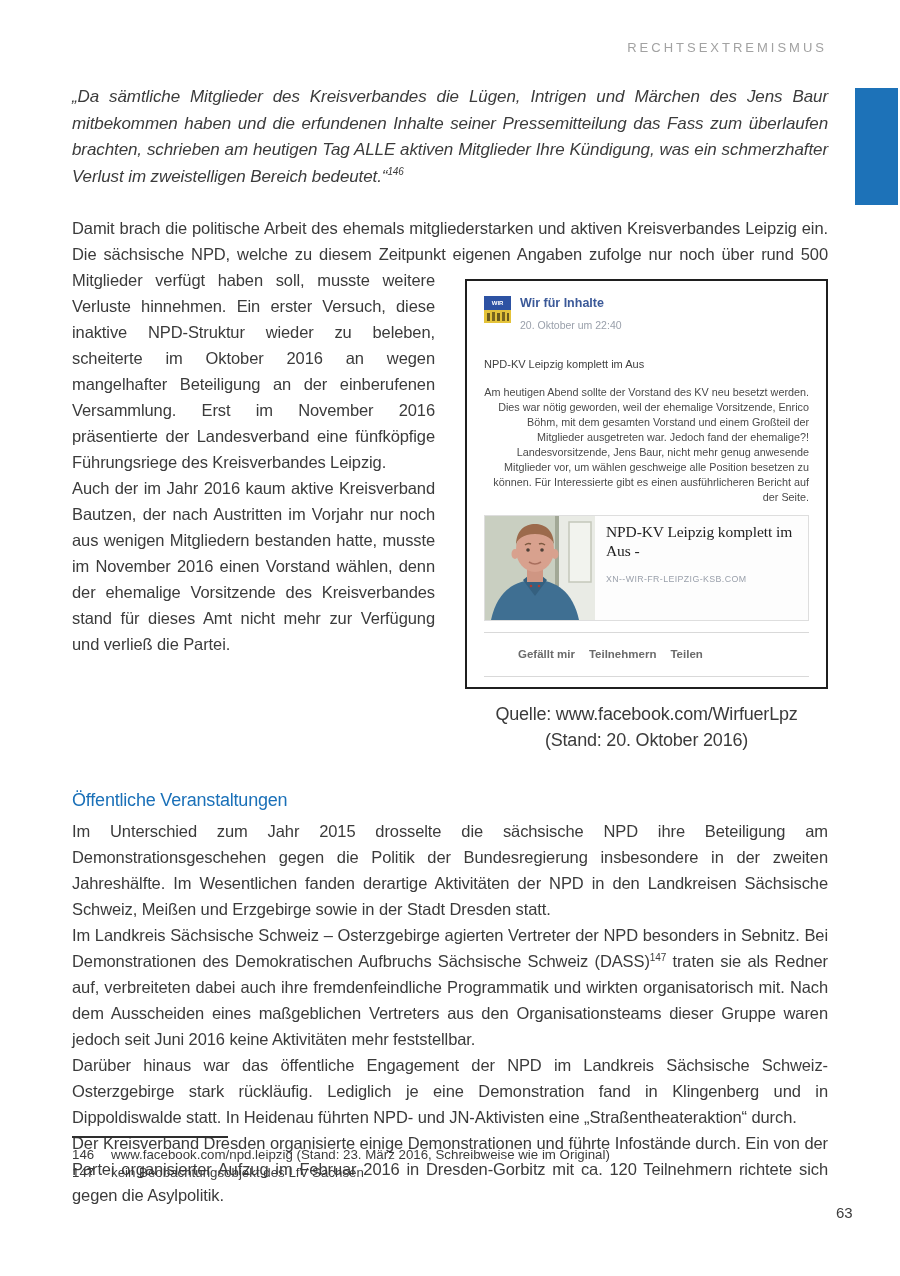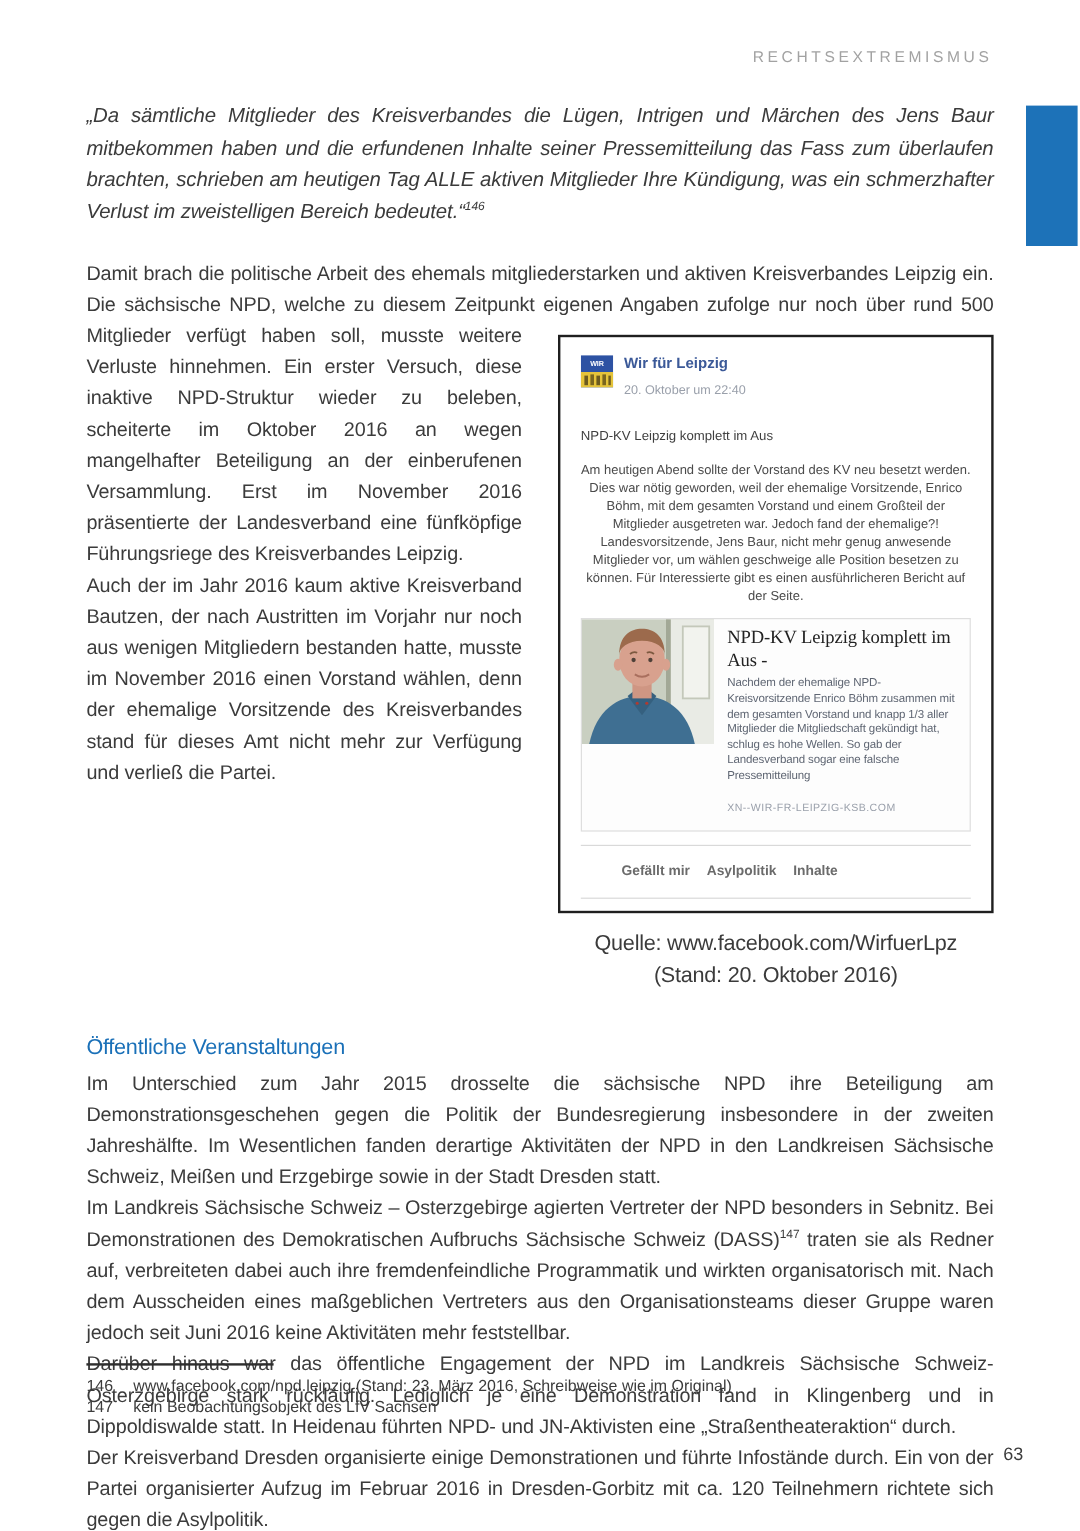--- a/index.html
+++ b/index.html
@@ -29,21 +29,21 @@
     box-sizing:border-box;border:2px solid #1f1f1f;background:#fff;
     padding:15px 17px 10px 17px;
   }
   .fb-head{display:flex;gap:9px;}
   .fb-avatar{width:27px;height:27px;flex:none;}
   .fb-name{color:#3b5998;font-weight:bold;font-size:12.5px;line-height:14px;letter-spacing:0;}
   .fb-time{color:#9aa0ab;font-size:10.5px;margin-top:2px;letter-spacing:0;}
   .fb-title{font-size:11px;color:#3f3f3f;margin-top:13px;letter-spacing:0;}
   .fb-body{
     font-size:10.8px;color:#4a4a4a;line-height:15px;margin-top:8px;
-    text-align:center;letter-spacing:0;
+    text-align:right;letter-spacing:0;
   }
   .fb-preview{display:flex;margin-top:10px;border:1px solid #dedede;background:#fdfdfd;}
   .fb-photo{width:110px;height:104px;flex:none;display:block;}
   .fb-link-pane{flex:1;padding:6px 10px 6px 11px;}
   .fb-link-title{font-family:"Liberation Serif",serif;font-size:15.5px;color:#222;line-height:19px;}
   .fb-link-desc{font-size:9.6px;color:#5f6673;line-height:12.8px;margin-top:4px;text-align:left;}
   .fb-link-domain{font-size:8.8px;color:#9aa0ab;margin-top:6px;letter-spacing:0.4px;}
   .fb-actions{
     margin-top:11px;border-top:1px solid #d9d9d9;border-bottom:1px solid #d9d9d9;
     padding:8px 0 9px 34px;display:flex;gap:14px;
@@ -83,21 +83,21 @@
               <rect x="0" y="0" width="27" height="27" fill="#2d52a3"></rect>
               <rect x="0" y="14" width="27" height="13" fill="#e4c33a"></rect>
               <text x="13.5" y="9" font-size="6" fill="#ffffff" text-anchor="middle" font-family="Liberation Sans, sans-serif" font-weight="bold">WIR</text>
               <rect x="3" y="17" width="3" height="8" fill="#6b5a1e"></rect>
               <rect x="8" y="16" width="3" height="9" fill="#7a661f"></rect>
               <rect x="13" y="17" width="3" height="8" fill="#6b5a1e"></rect>
               <rect x="18" y="16" width="3" height="9" fill="#7a661f"></rect>
               <rect x="23" y="17" width="2" height="8" fill="#6b5a1e"></rect>
             </svg>
             <div>
-              <div class="fb-name">Wir für Leipzig</div>
+              <div class="fb-name">Wir für Inhalte</div>
               <div class="fb-time">20. Oktober um 22:40</div>
             </div>
           </div>
           <div class="fb-title">NPD-KV Leipzig komplett im Aus</div>
           <div class="fb-body">Am heutigen Abend sollte der Vorstand des KV neu besetzt werden. Dies war nötig geworden, weil der ehemalige Vorsitzende, Enrico Böhm, mit dem gesamten Vorstand und einem Großteil der Mitglieder ausgetreten war. Jedoch fand der ehemalige?! Landesvorsitzende, Jens Baur, nicht mehr genug anwesende Mitglieder vor, um wählen geschweige alle Position besetzen zu können. Für Interessierte gibt es einen ausführlicheren Bericht auf der Seite.</div>
           <div class="fb-preview">
             <svg class="fb-photo" viewBox="0 0 110 104" xmlns="http://www.w3.org/2000/svg">
               <rect x="0" y="0" width="110" height="104" fill="#c9cfc1"></rect>
               <rect x="72" y="0" width="38" height="104" fill="#e9ebe5"></rect>
               <rect x="70" y="0" width="4" height="104" fill="#a2a896"></rect>
@@ -113,28 +113,27 @@
               <circle cx="43" cy="34" r="1.8" fill="#4e4038"></circle>
               <circle cx="57" cy="34" r="1.8" fill="#4e4038"></circle>
               <path d="M40,29 q3,-2.5 6,-1" stroke="#7d5940" stroke-width="1.4" fill="none"></path>
               <path d="M54,28 q3,-1.5 6,1" stroke="#7d5940" stroke-width="1.4" fill="none"></path>
               <path d="M44,46 q6,4 12,0" stroke="#a96f5e" stroke-width="1.6" fill="none"></path>
               <circle cx="46" cy="70" r="1.3" fill="#b03a30"></circle>
               <circle cx="54" cy="70" r="1.3" fill="#b03a30"></circle>
             </svg>
             <div class="fb-link-pane">
               <div class="fb-link-title">NPD-KV Leipzig komplett im Aus -</div>
-              <div class="fb-link-desc">Nachdem der ehemalige NPD-Kreisvorsitzende Enrico Böhm zusammen mit dem gesamten Vorstand und knapp 1/3 aller Mitglieder die Mitgliedschaft gekündigt hat, schlug es hohe Wellen. So gab der Landesverband sogar eine falsche Pressemitteilung</div>
               <div class="fb-link-domain">XN--WIR-FR-LEIPZIG-KSB.COM</div>
             </div>
           </div>
           <div class="fb-actions">
             <span>Gefällt mir</span>
-            <span>Asylpolitik</span>
-            <span>Inhalte</span>
+            <span>Teilnehmern</span>
+            <span>Teilen</span>
           </div>
         </div>
         <figcaption class="fb-caption">Quelle: www.facebook.com/WirfuerLpz (Stand: 20. Oktober 2016)</figcaption>
       </figure><span>500 Mitglieder verfügt haben soll, musste weitere Verluste hinnehmen. Ein erster Versuch, diese inaktive NPD-Struktur wieder zu beleben, scheiterte im Oktober 2016 an wegen mangelhafter Beteiligung an der einberufenen Versammlung. Erst im November 2016 präsentierte der Landesverband eine fünfköpfige Führungsriege des Kreisverbandes Leipzig.</span>
       <div>Auch der im Jahr 2016 kaum aktive Kreisverband Bautzen, der nach Austritten im Vorjahr nur noch aus wenigen Mitgliedern bestanden hatte, musste im November 2016 einen Vorstand wählen, denn der ehemalige Vorsitzende des Kreisverbandes stand für dieses Amt nicht mehr zur Verfügung und verließ die Partei.</div>
     </div>
 
     <h2 class="section-heading">Öffentliche Veranstaltungen</h2>
 
     <p class="bodypara">Im Unterschied zum Jahr 2015 drosselte die sächsische NPD ihre Beteiligung am Demonstrationsgeschehen gegen die Politik der Bundesregierung insbesondere in der zweiten Jahreshälfte. Im Wesentlichen fanden derartige Aktivitäten der NPD in den Landkreisen Sächsische Schweiz, Meißen und Erzgebirge sowie in der Stadt Dresden statt.</p>

